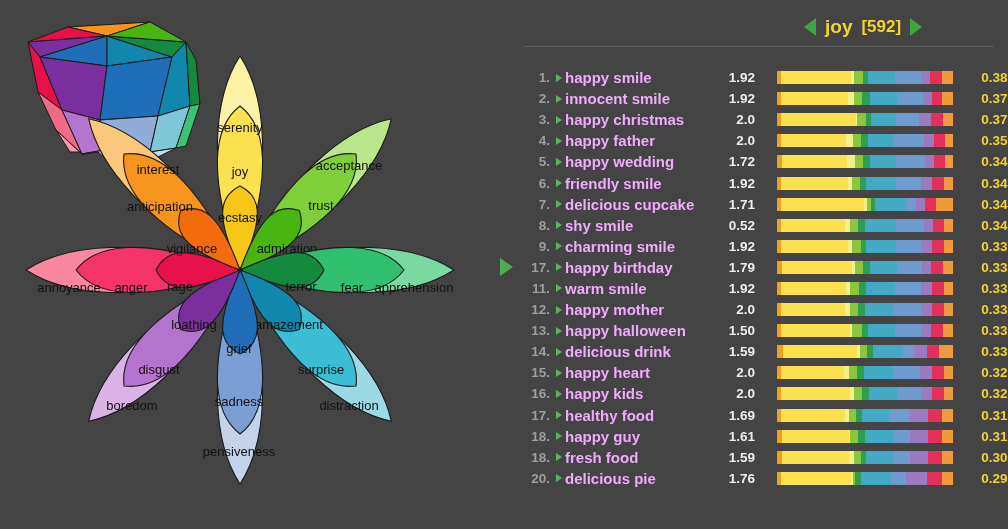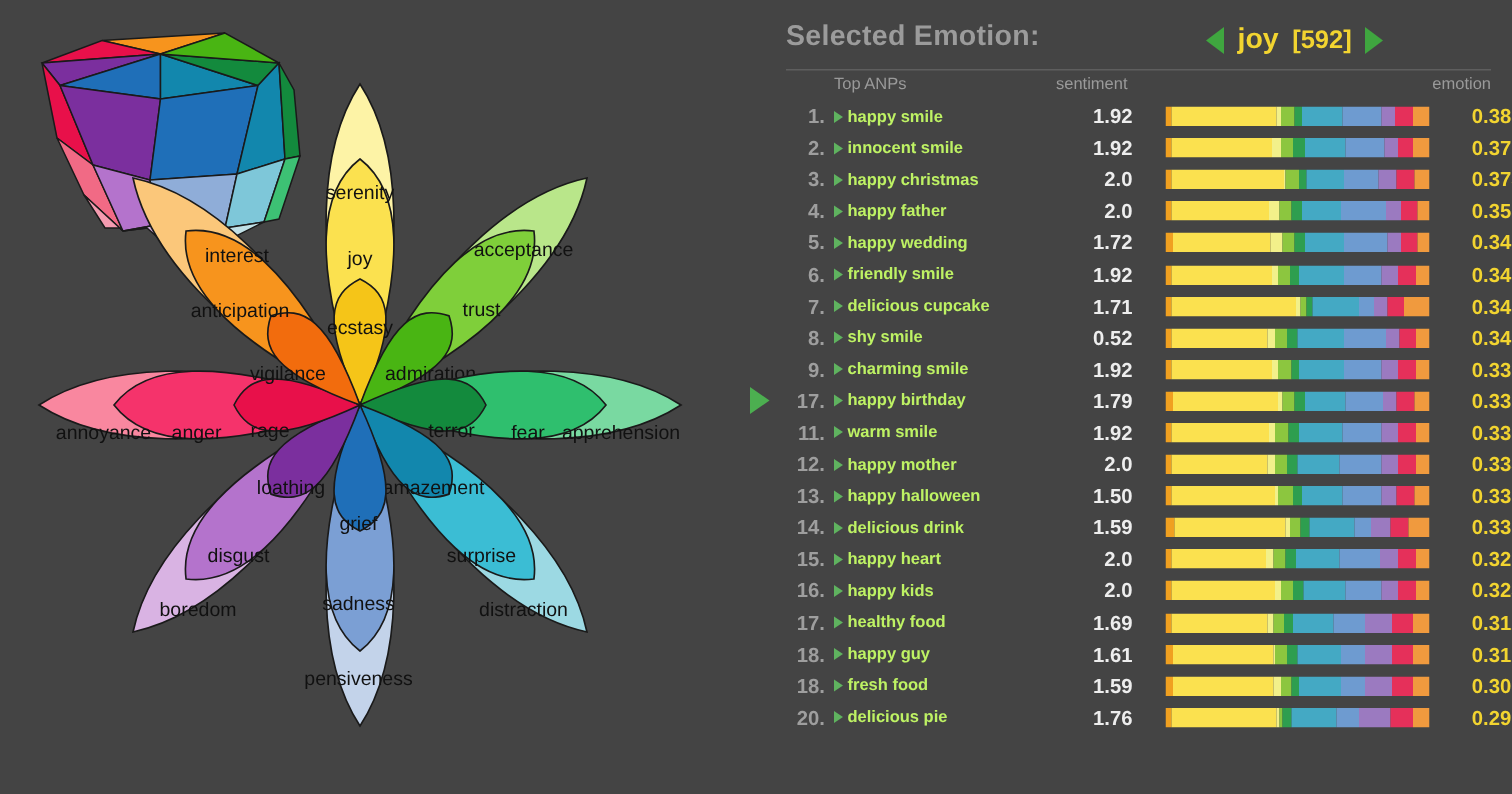--- a/index.html
+++ b/index.html
@@ -86,21 +86,21 @@
     display: flex; align-items: center; justify-content: center;
     margin-left: 2px;
   }
   .bullet i {
     display: block; width: 0; height: 0;
     border-top: 4px solid transparent; border-bottom: 4px solid transparent;
     border-left: 6px solid #5fb35f;
   }
   .anp {
     flex: 0 0 136px;
-    font-size: 11px; font-weight: bold; color: #bef264;
+    font-size: 15px; font-weight: bold; color: #f0abfc;
     white-space: nowrap;
     cursor: pointer;
   }
   .sent {
     flex: 0 0 54px; text-align: right;
     font-size: 13.5px; font-weight: bold; color: #ededed;
   }
   .barwrap {
     flex: 0 0 176px;
     margin-left: 22px;
@@ -226,36 +226,30 @@
       </g>
       <text class="petal-label" x="158" y="171">interest</text>
       <text class="petal-label" x="160" y="208">anticipation</text>
       <text class="petal-label" x="192" y="250">vigilance</text>
     </svg>
   </div>
 
   <div id="list-panel">
 
     <div id="sel-header">
-      <div id="sel-title">Selected Emotion:</div>
       <div id="emotion-nav">
         <div class="nav-arrow left"></div>
         <div id="emotion-name">joy</div>
         <div id="emotion-count">[592]</div>
         <div class="nav-arrow right"></div>
       </div>
     </div>
 
     <div id="hdr-rule"></div>
 
-    <div id="col-head">
-      <div class="col-head-txt" id="ch-anp">Top ANPs</div>
-      <div class="col-head-txt" id="ch-sent">sentiment</div>
-      <div class="col-head-txt" id="ch-emo">emotion</div>
-    </div>
 
     <div id="marker" style="top: 257.9px;"></div>
 
     <div id="rows">
         <div class="row">
           <div class="rk">1.</div>
           <div class="bullet">
             <i></i>
           </div>
           <div class="anp">happy smile</div>

